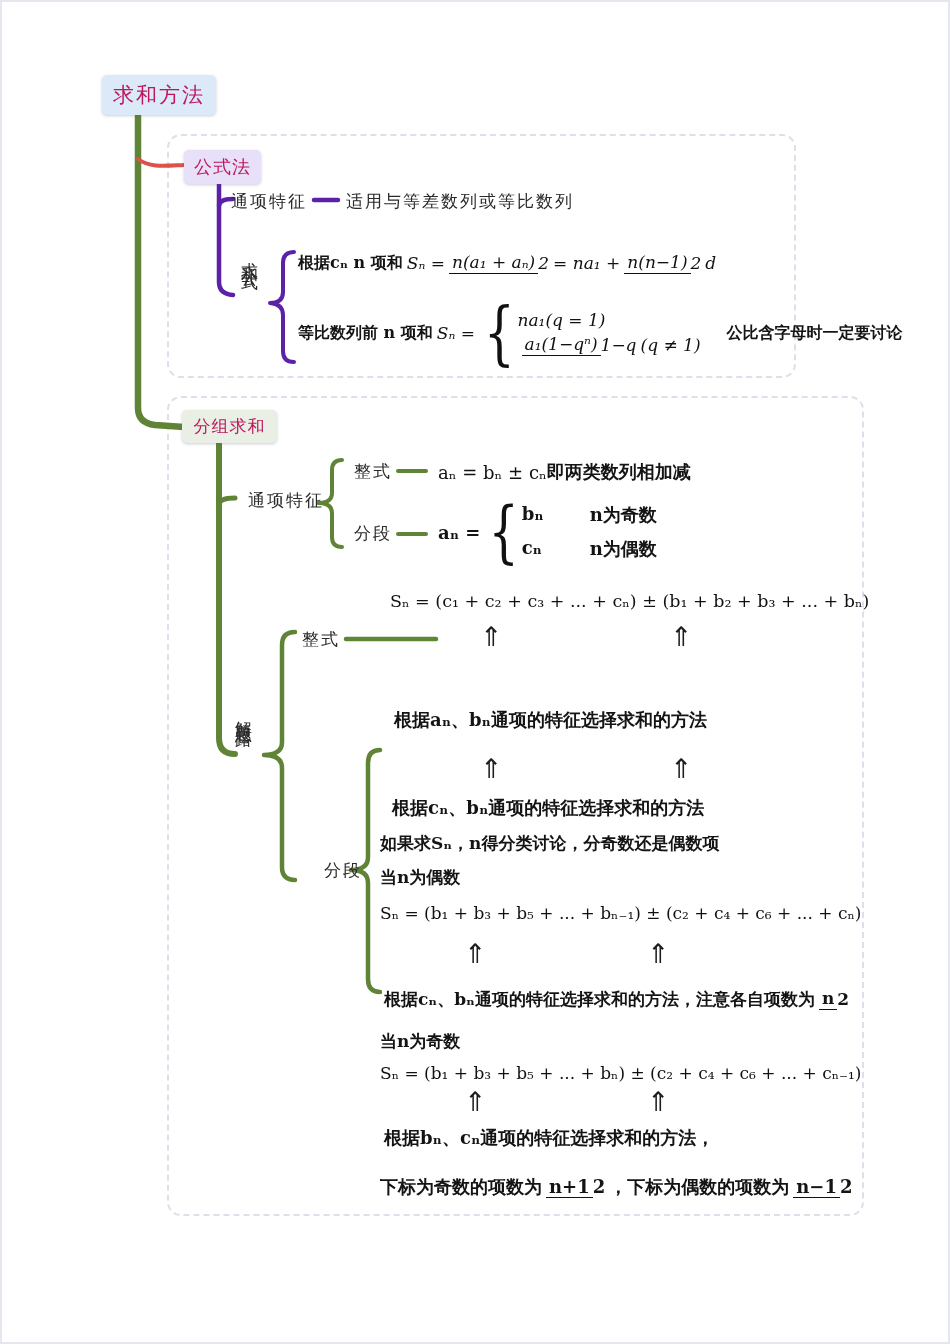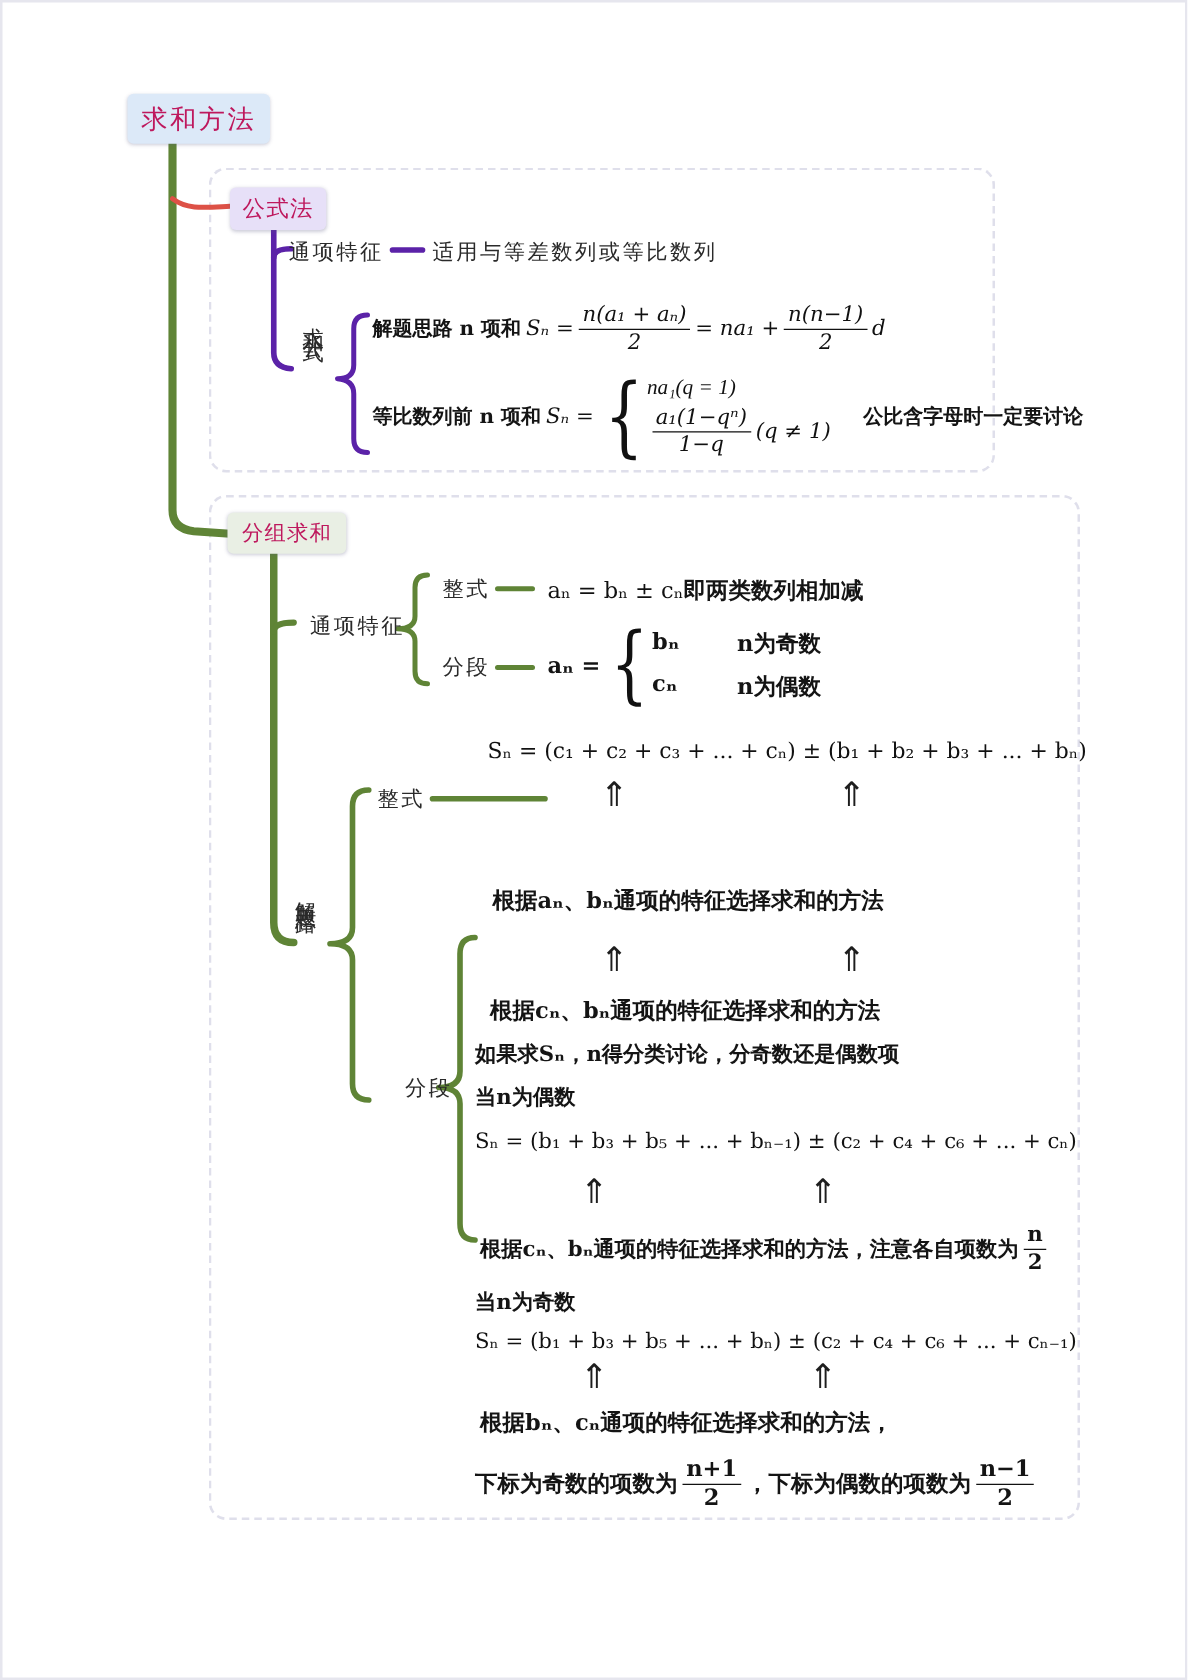--- a/index.html
+++ b/index.html
@@ -12,21 +12,21 @@
   .node{position:absolute;z-index:3;display:flex;align-items:center;justify-content:center;
         border-radius:5px;color:#be185d;box-shadow:0 1px 3px rgba(90,90,130,.3);}
   #root-node{left:100px;top:73px;width:114px;height:40px;font-size:21px;letter-spacing:2px;}
   #formula-node{left:182px;top:148px;width:77px;height:34px;font-size:18px;letter-spacing:1px;}
   #group-node{left:180px;top:408px;width:95px;height:33px;font-size:17px;letter-spacing:1px;}
   .lbl{position:absolute;z-index:3;color:#2a2a2a;font-size:17px;letter-spacing:2px;white-space:nowrap;}
   .vtext{writing-mode:vertical-rl;text-orientation:upright;letter-spacing:4px;}
   .row{position:absolute;z-index:3;display:flex;align-items:center;white-space:nowrap;color:#111;}
   .kai{font-weight:700;color:#141414;}
   .it{font-style:italic;}
-  .frac{display:inline-flex;flex-direction:column;align-items:center;line-height:1.2;margin:0 4px;vertical-align:middle;}
+  .frac{display:inline-flex;flex-direction:row;align-items:center;line-height:1.2;margin:0 4px;vertical-align:middle;}
   .frac .num{padding:0 3px;border-bottom:1.5px solid #111;}
   .pw-brace{font-weight:300;line-height:1;transform:scaleX(.7);margin:0 -4px 0 2px;color:#111;}
   .cases{display:flex;flex-direction:column;justify-content:center;}
   .uparrow{position:absolute;z-index:3;font-family:"DejaVu Sans","Liberation Sans",sans-serif;
            font-size:27px;color:#1d1d1d;line-height:1;}
   .f17{font-size:17px;} .f175{font-size:17.5px;} .f18{font-size:18px;} .f16{font-size:16px;}
   .w500{font-weight:500;}
   .ls0{letter-spacing:0;}
 </style>
 </head>
@@ -70,40 +70,40 @@
   </div>
   <div class="node" id="group-node" style="background:#e9efe4;">
     <span>分组求和</span>
   </div>
 
   <div class="lbl" style="left:229px;top:188px;">通项特征</div>
   <div class="lbl" style="left:344px;top:188px;">适用与等差数列或等比数列</div>
   <div class="lbl vtext" style="left:237px;top:246px;height:96px;">求和公式</div>
 
   <div class="row f16 ls0" style="left:296px;top:232px;height:58px;">
-    <span class="kai">解题思路 n 项和</span>
+    <span class="kai">根据cₙ n 项和</span>
     <span class="it f17" style="margin-left:4px;">Sₙ =</span>
     <span class="frac it f17">
       <span class="num">n(a₁ + aₙ)</span>
       <span class="den">2</span>
     </span>
     <span class="it f17">= na₁ +</span>
     <span class="frac it f17">
       <span class="num">n(n−1)</span>
       <span class="den">2</span>
     </span>
     <span class="it f17">d</span>
   </div>
 
   <div class="row f16 ls0" style="left:296px;top:292px;height:78px;">
     <span class="kai">等比数列前 n 项和</span>
     <span class="it f17" style="margin-left:4px;">Sₙ =</span>
     <span class="pw-brace" style="font-size:70px;">{</span>
     <span class="cases">
-      <span class="it f17" style="margin-bottom:4px;font-family:Liberation Serif, serif;">na₁(q = 1)</span>
+      <span class="it f17" style="margin-bottom:4px;">na₁(q = 1)</span>
       <span style="display:flex;align-items:center;">
         <span class="frac it f17">
           <span class="num">a₁(1−qⁿ)</span>
           <span class="den">1−q</span>
         </span>
         <span class="it f17">(q ≠ 1)</span>
       </span>
     </span>
     <span class="kai" style="margin-left:26px;">公比含字母时一定要讨论</span>
   </div>

